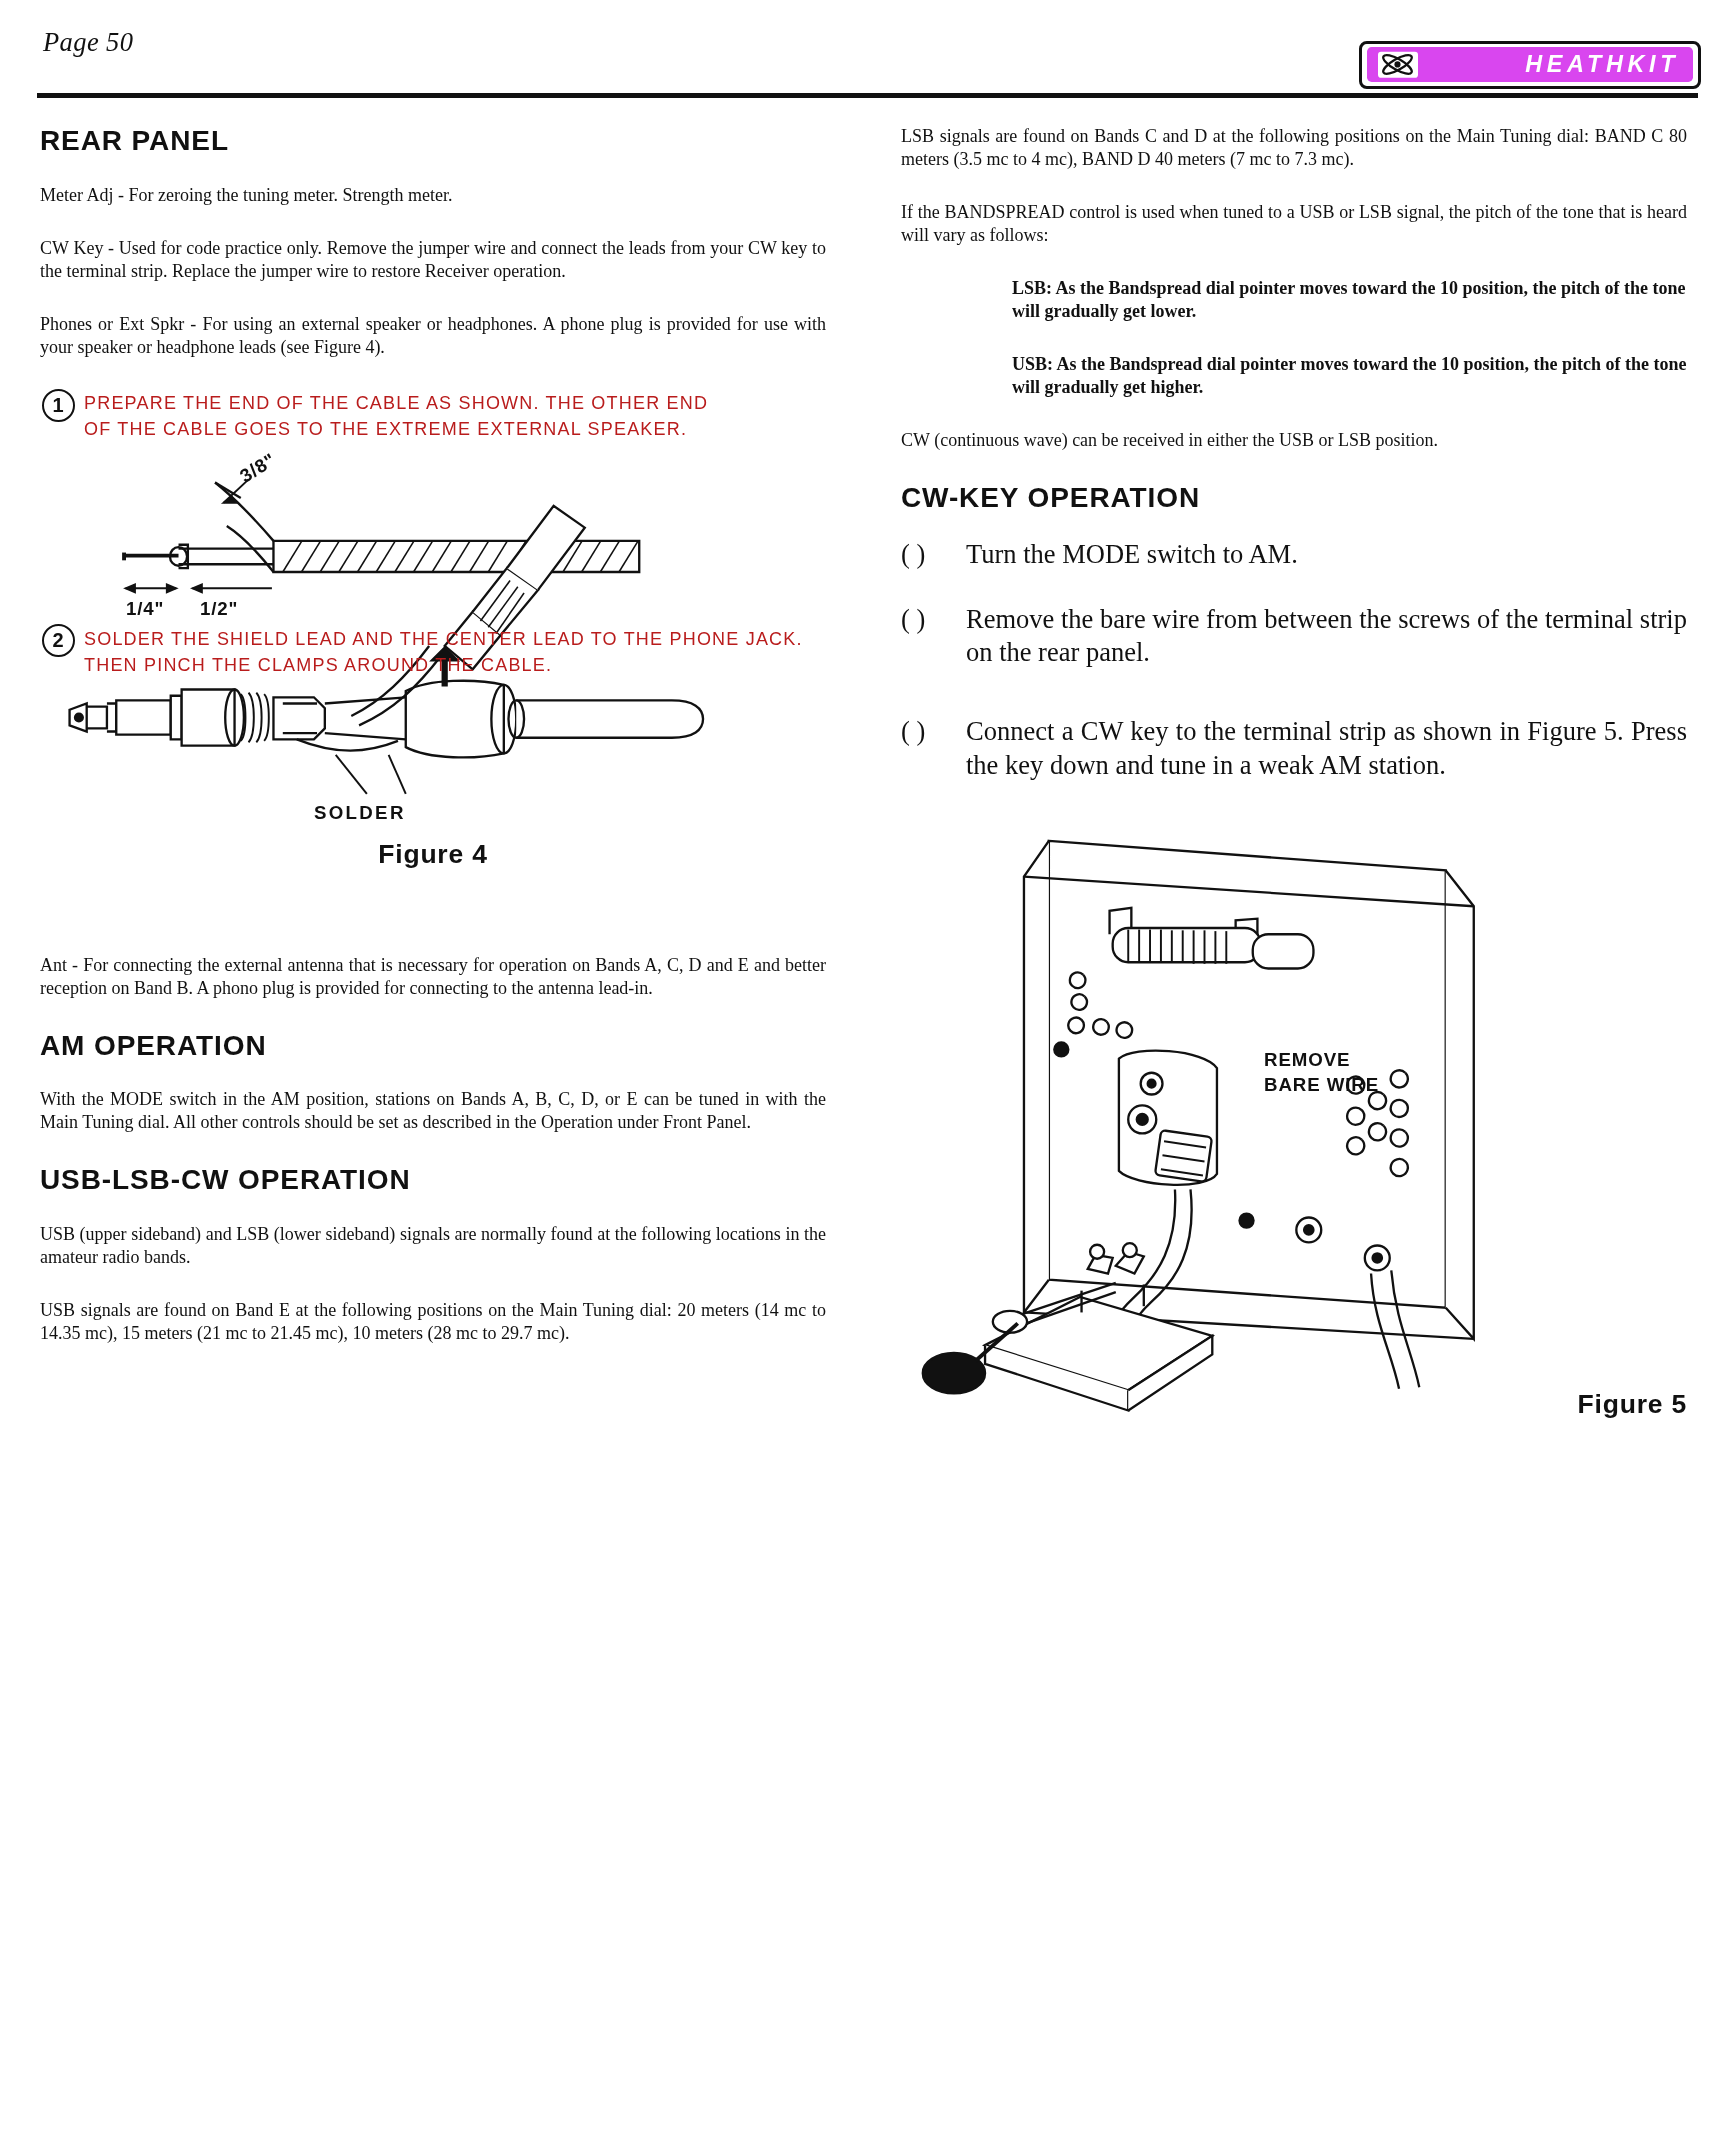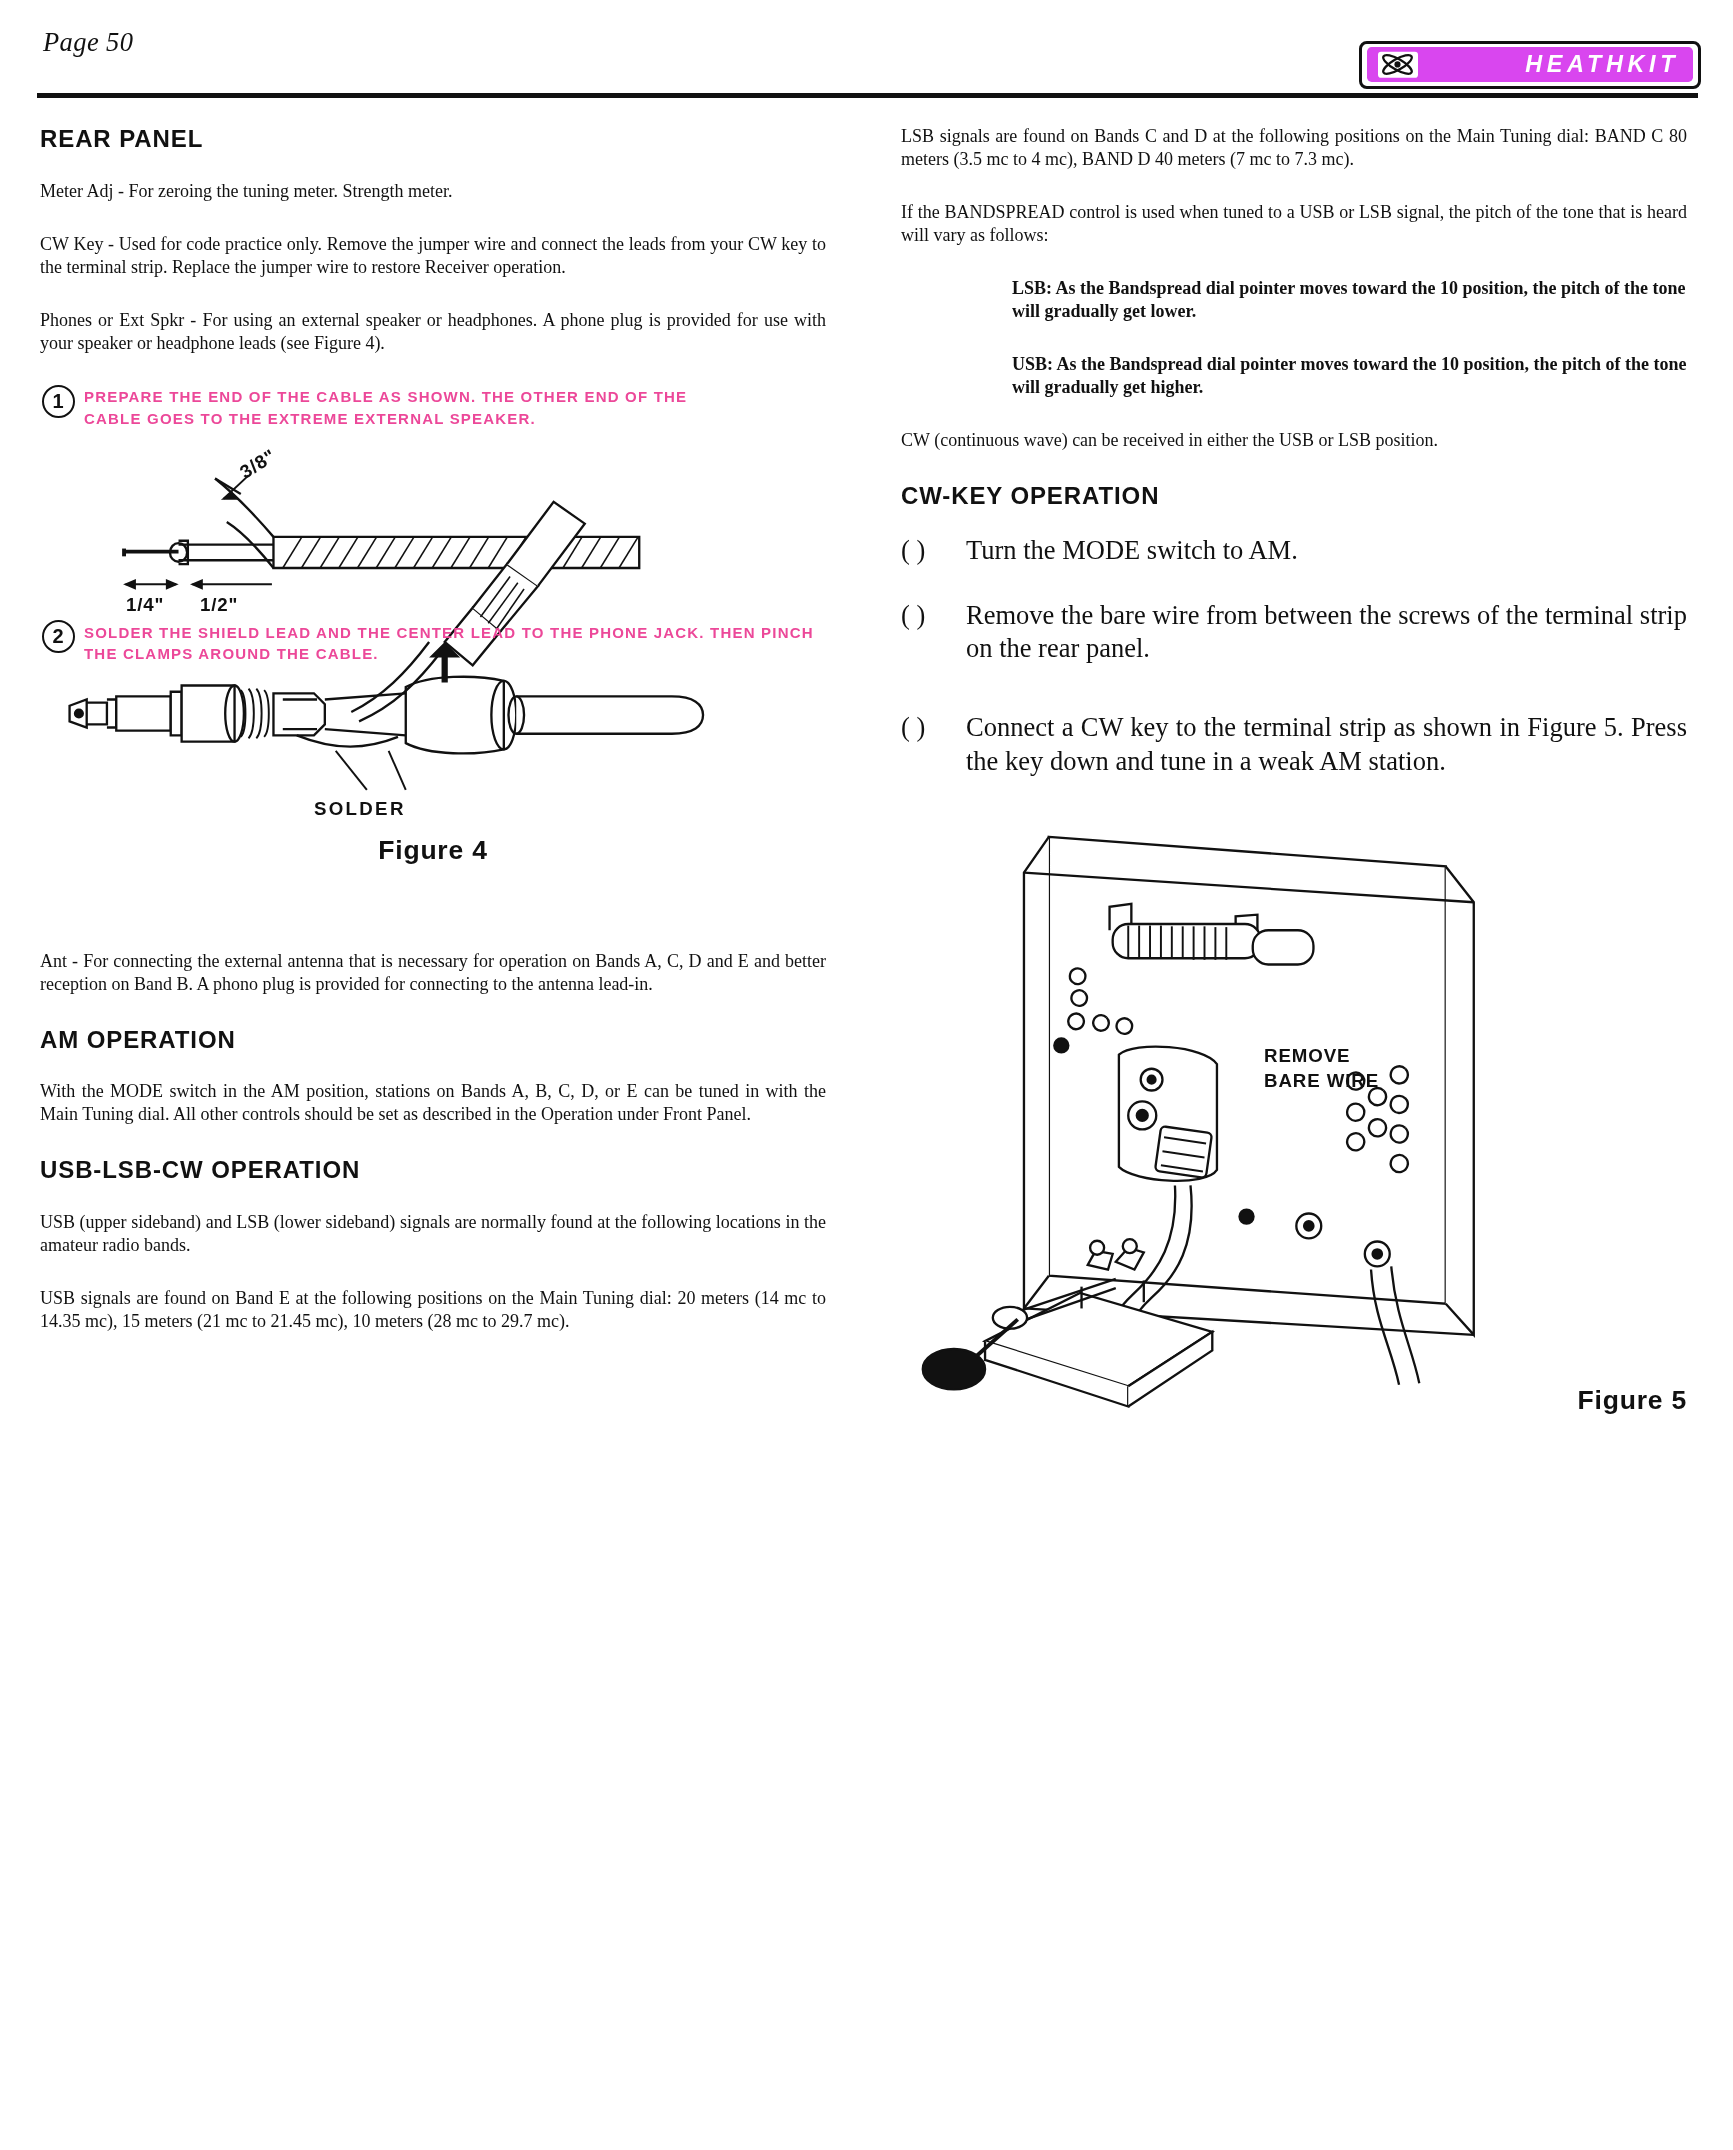--- a/index.html
+++ b/index.html
@@ -103,21 +103,21 @@
     position: absolute;
     top: 125px;
     width: 786px;
   }
   .col-left { left: 40px; }
   .col-right { left: 901px; }
 
   h2.section {
     font-family: "Liberation Sans", sans-serif;
     font-weight: bold;
-    font-size: 24px;
+    font-size: 28px;
     letter-spacing: 0.9px;
     margin: 0 0 26.5px 0;
     color: #111;
   }
   h2.section.tight { margin-bottom: 23.4px; }
 
   p.body {
     font-size: 18px;
     line-height: 1.28;
     margin: 0 0 30px 0;
@@ -165,25 +165,25 @@
     font-size: 20px;
     font-weight: bold;
     display: flex;
     align-items: center;
     justify-content: center;
     box-sizing: border-box;
   }
   .callout-text {
     position: absolute;
     font-family: "Liberation Sans", sans-serif;
-    font-weight: bold;
-    font-size: 15px;
+    font-weight: normal;
+    font-size: 18px;
     letter-spacing: 1.2px;
     line-height: 1.45;
-    color: #ec4899;
+    color: #b91c1c;
   }
   .dimlabel {
     position: absolute;
     font-family: "Liberation Sans", sans-serif;
     font-weight: bold;
     font-size: 18.7px;
     letter-spacing: 0.8px;
   }
   .figcaption {
     font-family: "Liberation Sans", sans-serif;

